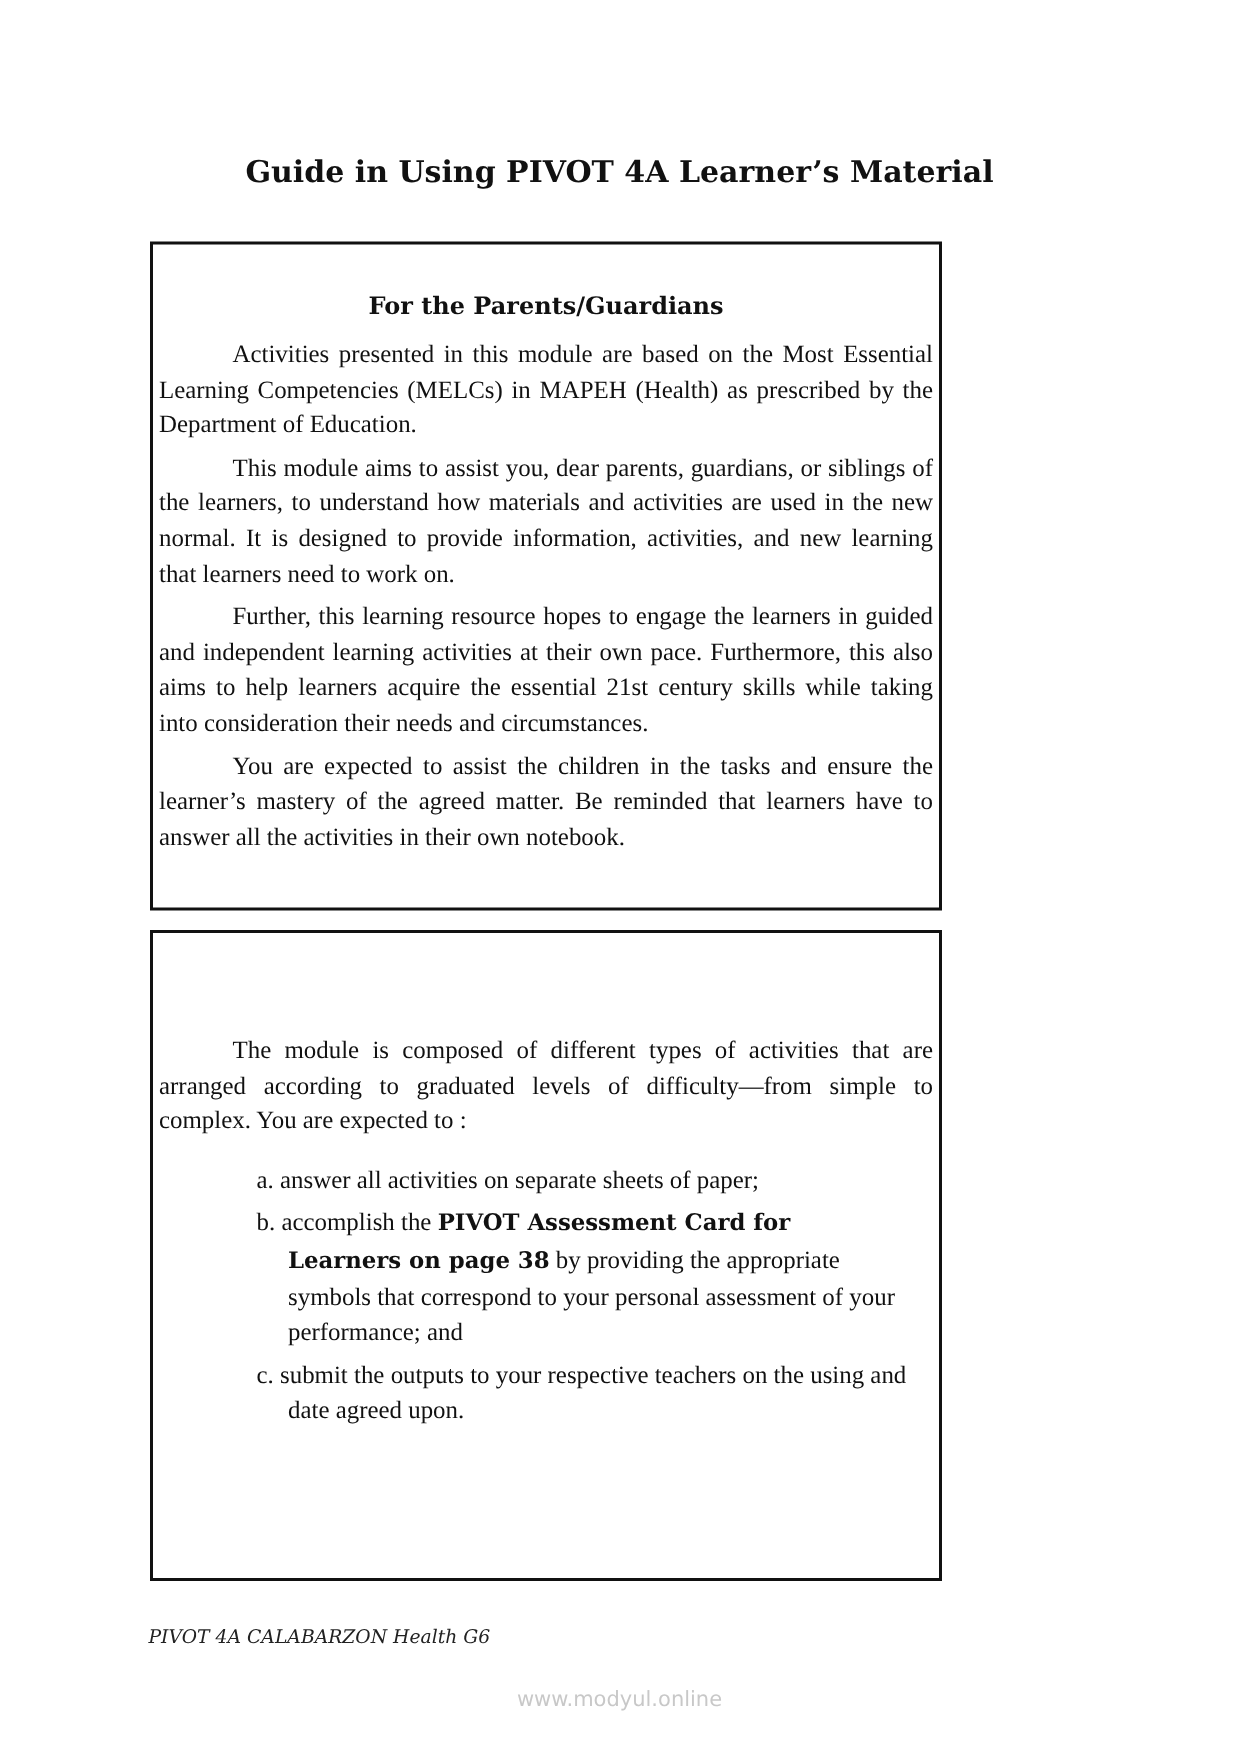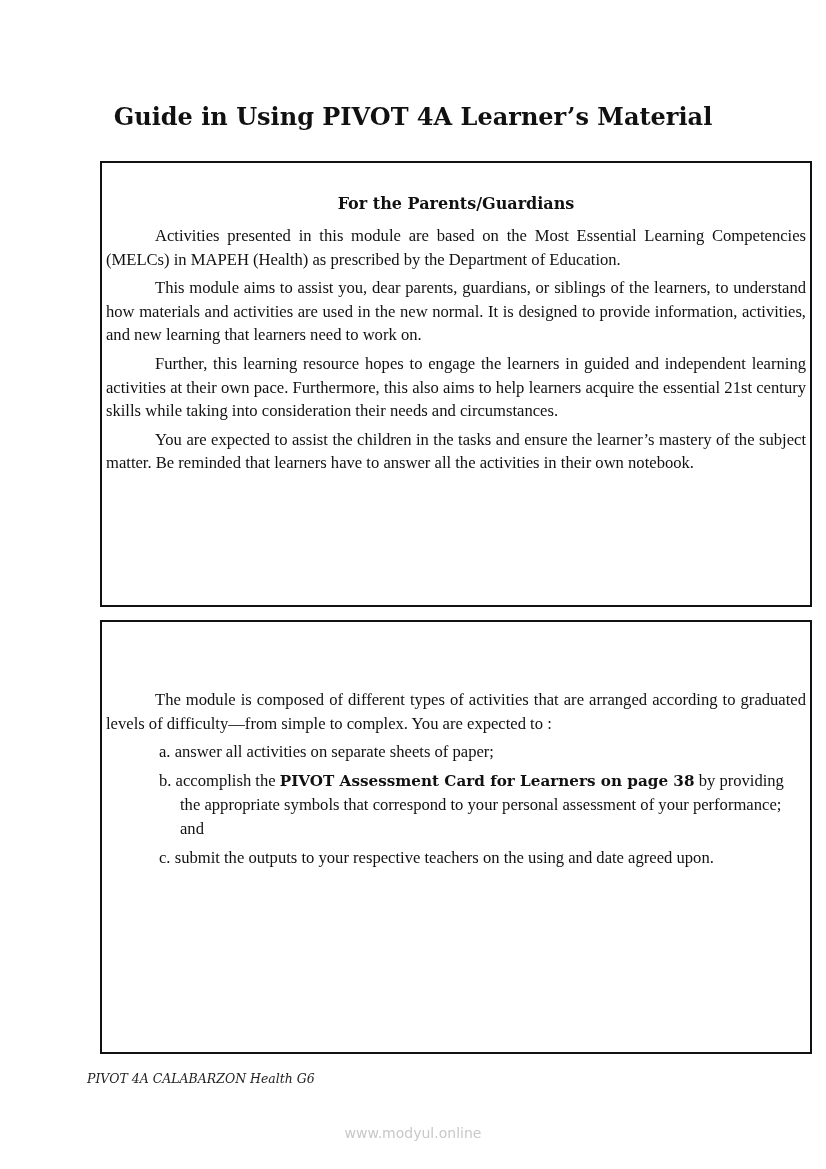--- a/index.html
+++ b/index.html
@@ -16,28 +16,28 @@
       color: #111111;
     }
     .page-title {
       position: absolute;
       top: 102px;
       left: 0;
       width: 826px;
       text-align: center;
       font-family: "DejaVu Serif", serif;
       font-weight: bold;
-      font-size: 24px;
+      font-size: 20px;
       letter-spacing: 0px;
       margin: 0;
     }
     .box {
       position: absolute;
       left: 100px;
-      width: 712px;
+      width: 528px;
       border: 2px solid #111111;
       box-sizing: border-box;
     }
     .box-parents {
       top: 161px;
       height: 446px;
     }
     .box-learners {
       top: 620px;
       height: 434px;
@@ -63,21 +63,21 @@
       line-height: 23.6px;
     }
     .box-parents .box-body { top: 61px; }
     .box-learners .box-body { top: 66px; }
     .para {
       margin: 0 0 5px 0;
       text-align: justify;
       text-indent: 49px;
     }
     .list {
-      margin: 4px;
+      margin: 16px;
       padding: 0;
       list-style: none;
     }
     .list-item {
       margin: 0 0 5px 49px;
       padding-left: 21px;
       text-indent: -21px;
       text-align: left;
     }
     .bold {
@@ -86,21 +86,21 @@
       font-size: 15.2px;
     }
     .footer-text {
       position: absolute;
       top: 1071px;
       left: 87px;
       font-family: "DejaVu Serif", serif;
       font-style: italic;
       font-size: 12.5px;
       color: #222222;
-      margin: 0;
+      margin: 12px;
     }
     .watermark {
       position: absolute;
       top: 1125px;
       left: 0;
       width: 826px;
       text-align: center;
       font-family: "DejaVu Sans", sans-serif;
       font-size: 14px;
       color: #c8c8c8;
@@ -111,21 +111,21 @@
 <body>
 
 <h1 class="page-title">Guide in Using PIVOT 4A Learner’s Material</h1>
 
 <section class="box box-parents">
   <h2 class="box-heading">For the Parents/Guardians</h2>
   <div class="box-body">
     <p class="para">Activities presented in this module are based on the Most Essential Learning Competencies (MELCs) in MAPEH (Health) as prescribed by the Department of Education.</p>
     <p class="para">This module aims to assist you, dear parents, guardians, or siblings of the learners, to understand how materials and activities are used in the new normal. It is designed to provide information, activities, and new learning that learners need to work on.</p>
     <p class="para">Further, this learning resource hopes to engage the learners in guided and independent learning activities at their own pace. Furthermore, this also aims to help learners acquire the essential 21st century skills while taking into consideration their needs and circumstances.</p>
-    <p class="para">You are expected to assist the children in the tasks and ensure the learner’s mastery of the subject matter. Be reminded that learners have to answer all the activities in their own notebook.</p>
+    <p class="para">You are expected to assist the children in the tasks and ensure the learner’s mastery of the agreed matter. Be reminded that learners have to answer all the activities in their own notebook.</p>
   </div>
 </section>
 
 <section class="box box-learners">
   <div class="box-body">
     <p class="para">The module is composed of different types of activities that are arranged according to graduated levels of difficulty—from simple to complex. You are expected to :</p>
     <ul class="list">
       <li class="list-item"><span>a.</span> <span>answer all activities on separate sheets of paper;</span></li>
       <li class="list-item"><span>b.</span> <span>accomplish the </span><span class="bold">PIVOT Assessment Card for Learners on page 38</span><span> by providing the appropriate symbols that correspond to your personal assessment of your performance; and</span></li>
       <li class="list-item"><span>c.</span> <span>submit the outputs to your respective teachers on the using and date agreed upon.</span></li>

